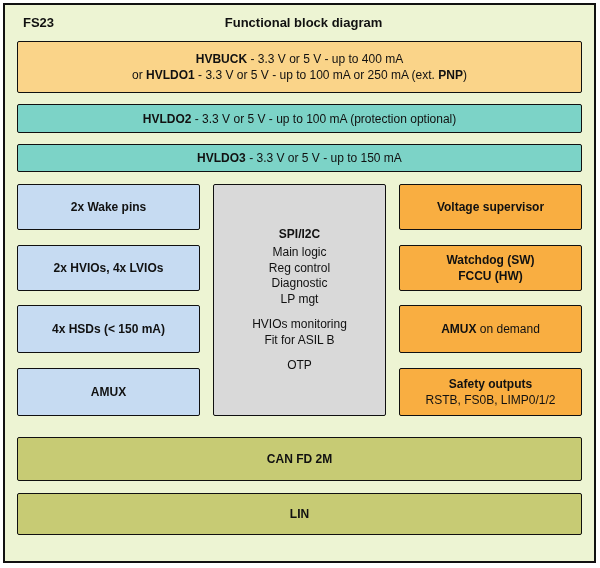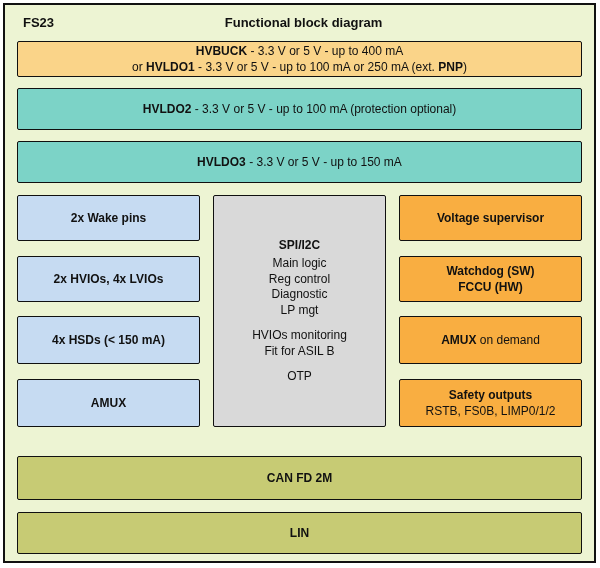--- a/index.html
+++ b/index.html
@@ -44,31 +44,31 @@
     box-sizing: border-box;
     display: flex;
     flex-direction: column;
     align-items: center;
     justify-content: center;
     text-align: center;
     font-size: 12px;
     font-weight: bold;
     line-height: 16px;
   }
-  .b-reg1 { background: var(--regulator-buck, #fad489); height: 36px; margin-bottom: 11px; }
-  .b-reg2 { background: var(--regulator-ldo, #7cd3c7); height: 42px; margin-bottom: 11px; }
-  .b-reg3 { background: var(--regulator-ldo, #7cd3c7); height: 42px; margin-bottom: 12px; }
+  .b-reg1 { background: var(--regulator-buck, #fad489); height: 52px; margin-bottom: 11px; }
+  .b-reg2 { background: var(--regulator-ldo, #7cd3c7); height: 29px; margin-bottom: 11px; }
+  .b-reg3 { background: var(--regulator-ldo, #7cd3c7); height: 28px; margin-bottom: 12px; }
   .b-reg1 .norm, .b-reg2 .norm, .b-reg3 .norm { font-weight: normal; }
   .b-reg1 b, .b-reg2 b, .b-reg3 b { font-weight: bold; }
 
   .middle {
     display: flex;
     gap: 13px;
     height: 232px;
-    margin-bottom: 29px;
+    margin-bottom: 21px;
   }
   .col {
     width: 183px;
     display: flex;
     flex-direction: column;
     justify-content: space-between;
   }
   .col .block { width: 100%; }
   .b-io { background: var(--io-block, #c6dbf2); height: 46px; }
   .b-io.tall { height: 48px; }

